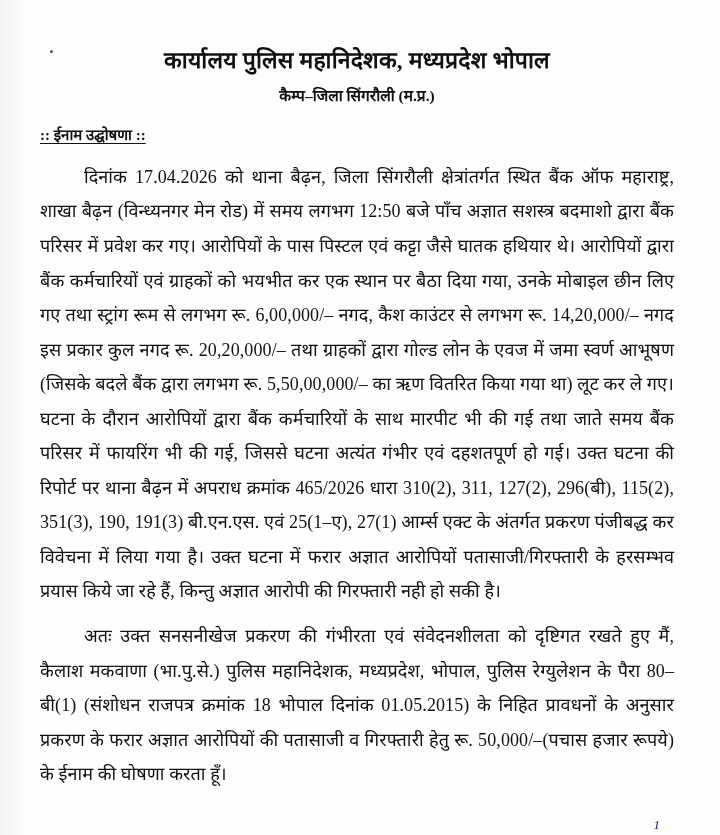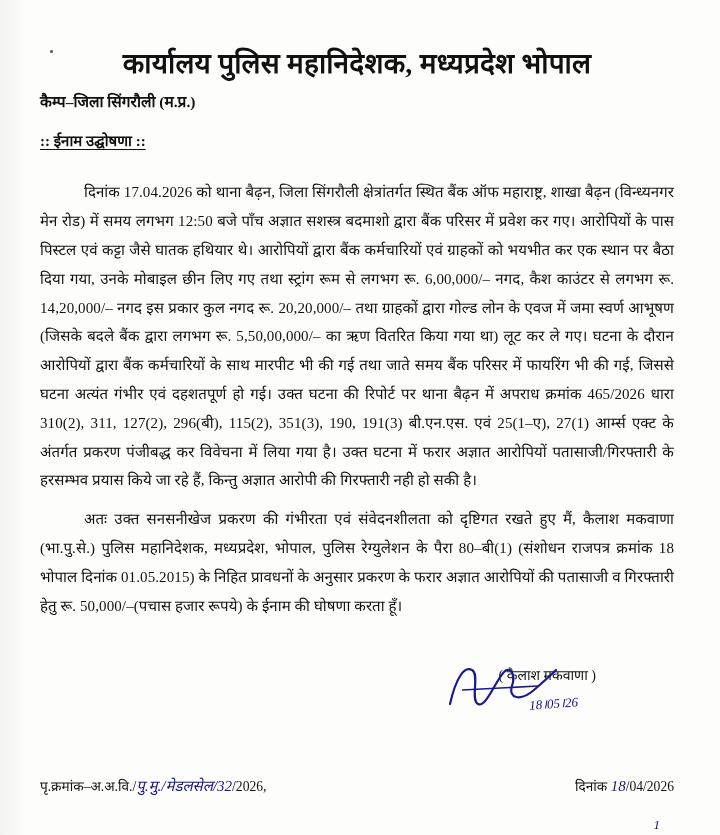--- a/index.html
+++ b/index.html
@@ -35,41 +35,42 @@
     position: absolute;
     left: 50px;
     top: 50px;
     width: 3px;
     height: 3px;
     background: #555;
     border-radius: 50%;
   }
   .hdr1 {
     text-align: center;
-    font-size: 28px;
+    font-size: 23px;
     font-weight: bold;
     letter-spacing: 0.2px;
     margin: 12px 0 0 0;
     line-height: 1.3;
   }
   .hdr2 {
+    text-align: center;
     font-size: 15.5px;
     font-weight: bold;
     margin: 8px 0 0 0;
   }
   .hdr3 {
     font-size: 15px;
     font-weight: bold;
     margin: 18px 0 0 0;
     text-decoration: underline;
     text-underline-offset: 3px;
   }
   .body-text {
-    margin-top: 28px;
-    font-size: 15px;
+    margin-top: 16px;
+    font-size: 18px;
     line-height: 1.92;
     text-align: justify;
     text-justify: inter-word;
     letter-spacing: 0.1px;
   }
   .para {
     margin: 0 0 2px 0;
     text-indent: 44px;
   }
   .para.p2 { margin-top: 10px; }

